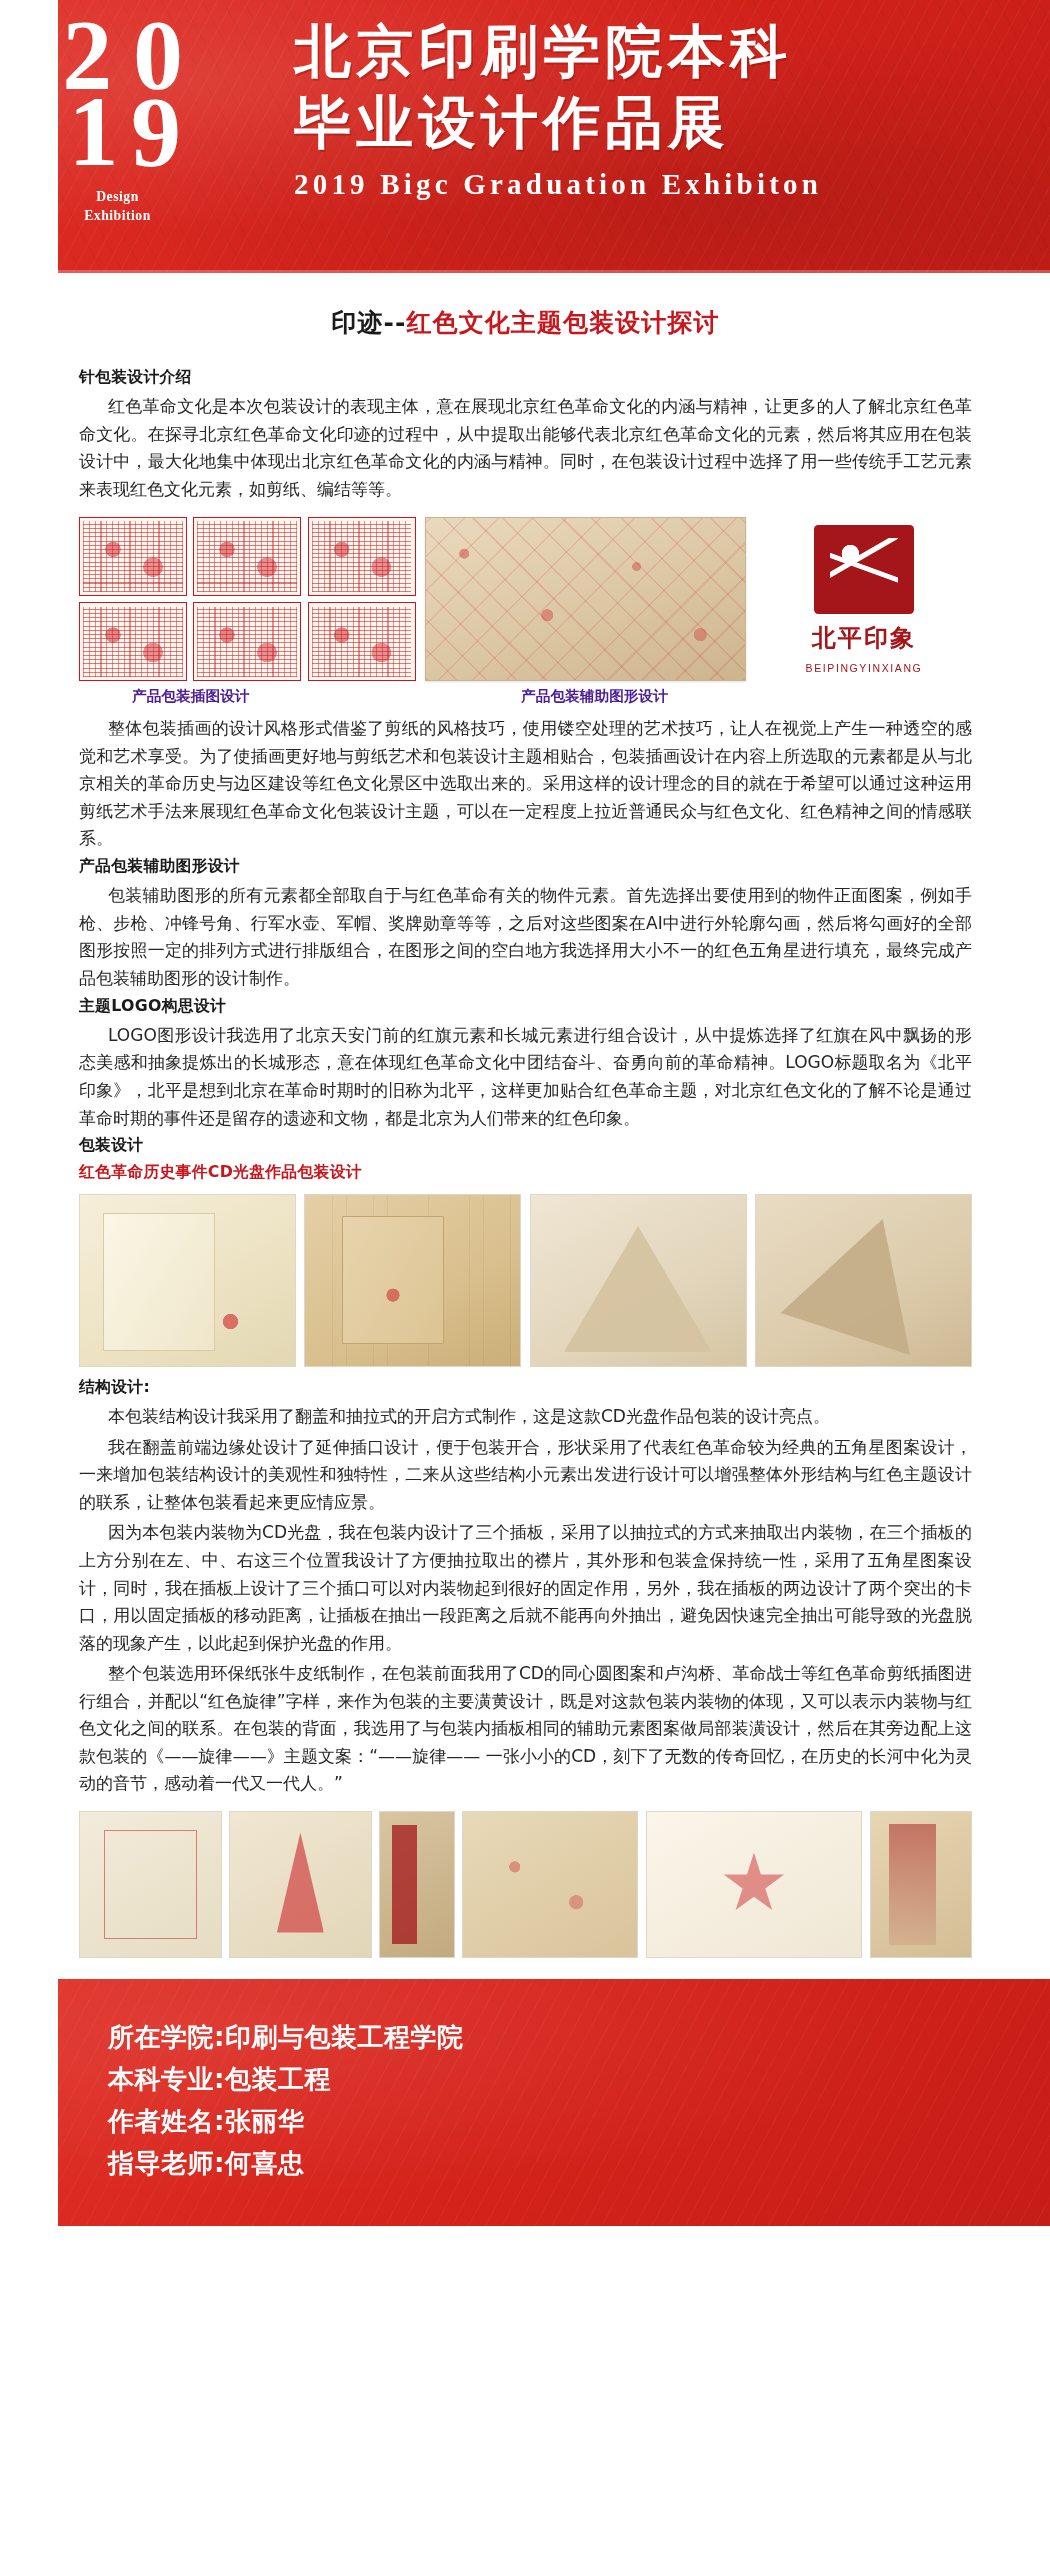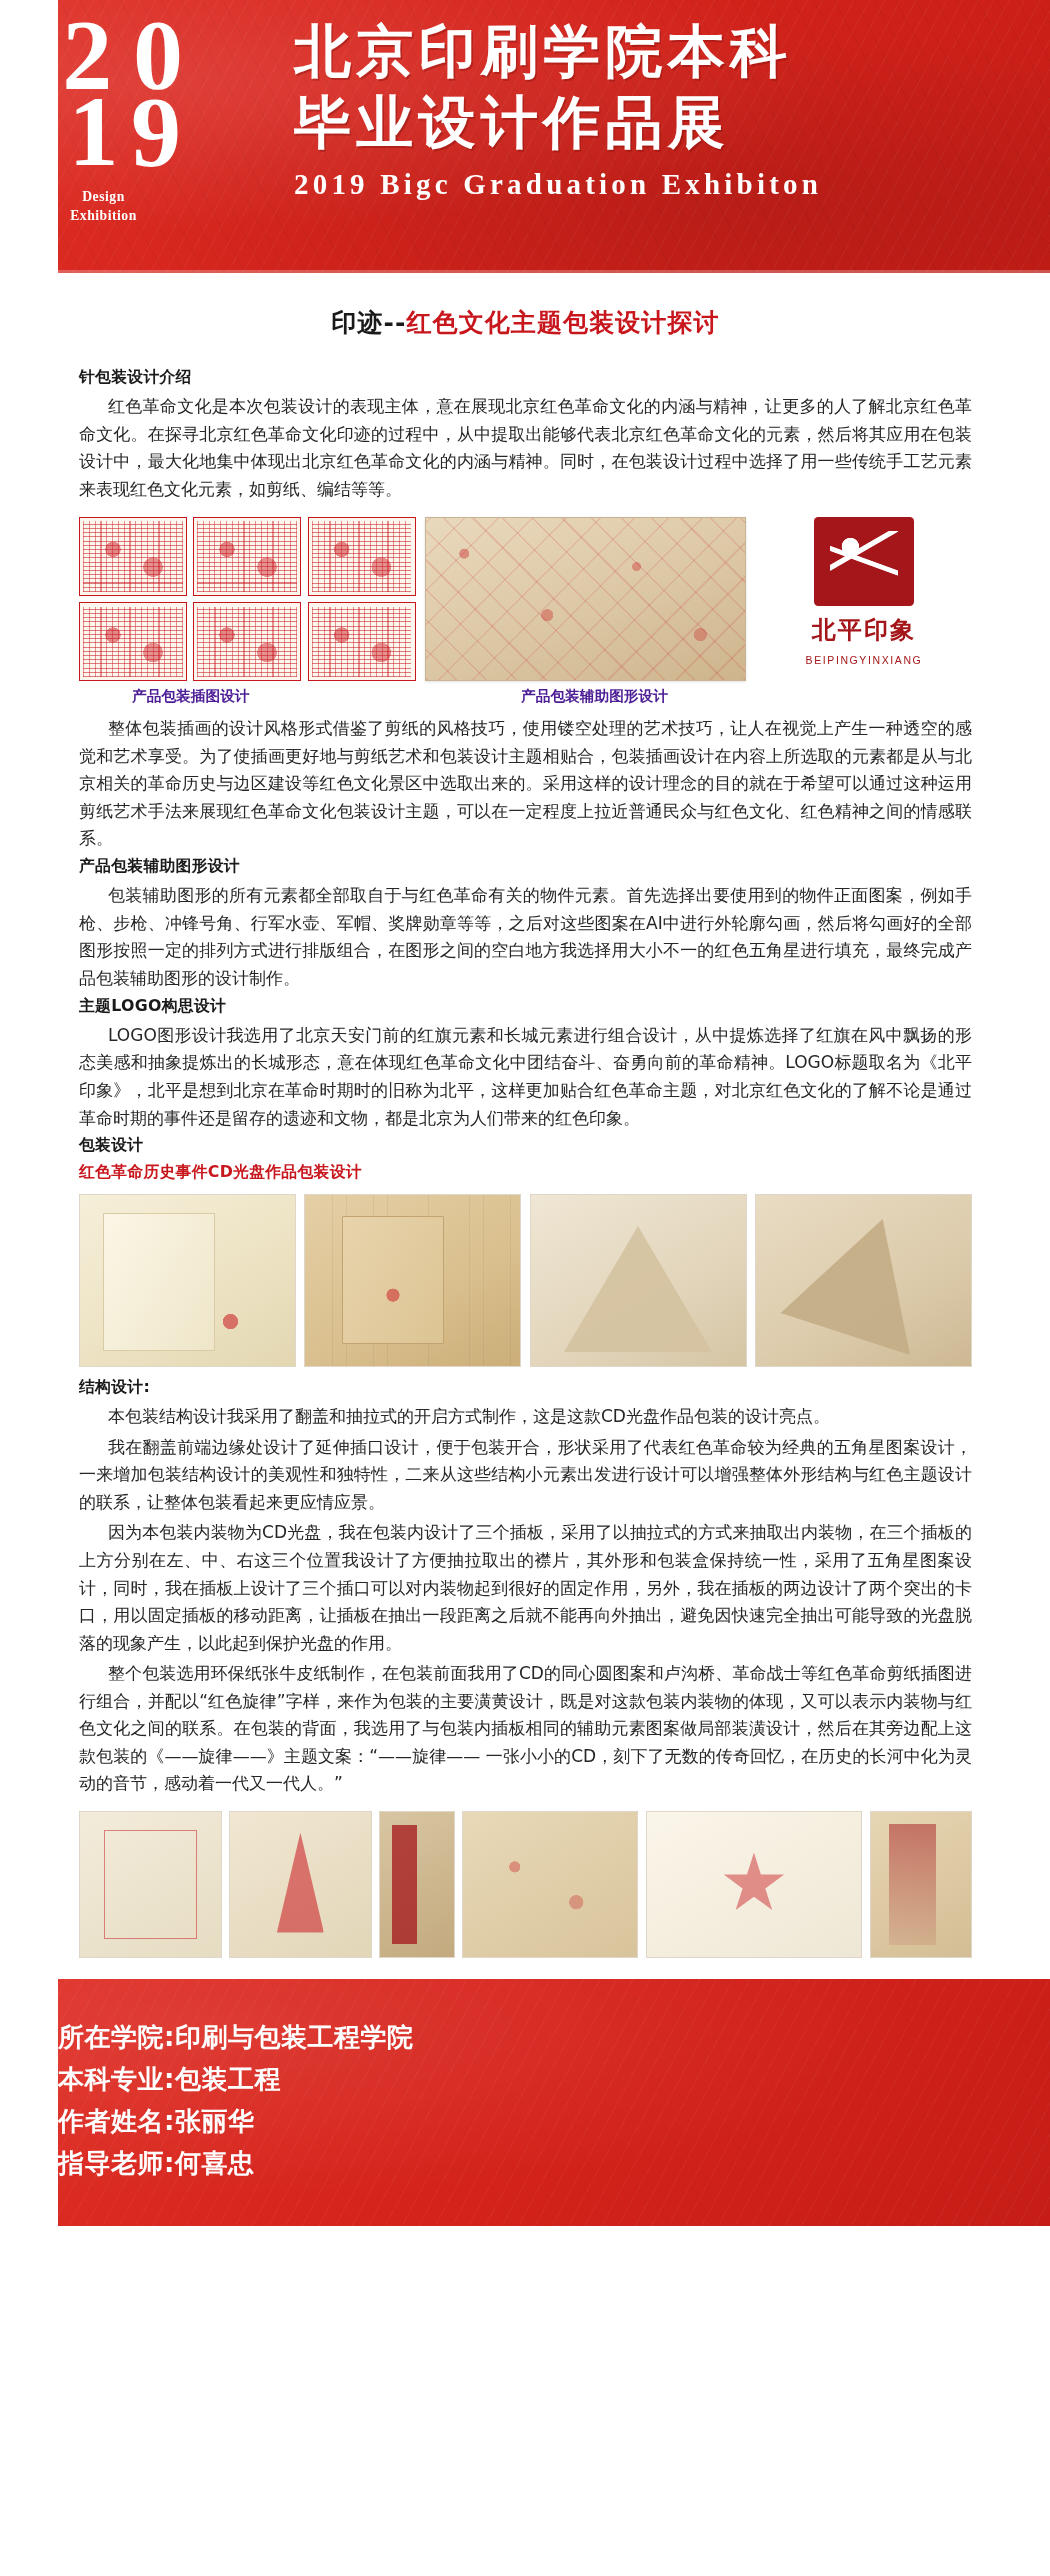--- a/index.html
+++ b/index.html
@@ -47,21 +47,21 @@
     font-weight: bold;
     color: #ffffff;
     line-height: 1;
   }
   .yd-2 { left: 3.2px;   top: 2.1px;   font-size: 100px; }
   .yd-0 { left: 74px; top: 2.1px;   font-size: 100px; }
   .yd-1 { left: 9.5px;  top: 79px; font-size: 100px; }
   .yd-9 { left: 72px; top: 79px; font-size: 100px; }
   .design-exh {
     position: absolute;
-    left: 5px; top: 185px;
+    left: 19px; top: 185px;
     width: 79px;
     text-align: center;
     font-family: "Liberation Serif", serif;
     font-size: 13.7px;
     font-weight: bold;
     letter-spacing: 0.5px;
     line-height: 1.35;
     color: #ffffff;
   }
   .title-zone {
@@ -165,21 +165,21 @@
       radial-gradient(circle at 86% 72%, rgba(200,22,29,0.30) 0 6.3px, transparent 6.8px),
       repeating-linear-gradient(45deg, rgba(200,22,29,0.14) 0 1.6px, rgba(0,0,0,0) 1.6px 21px),
       repeating-linear-gradient(-45deg, rgba(200,22,29,0.12) 0 1.6px, rgba(0,0,0,0) 1.6px 24px),
       linear-gradient(160deg, #e9d9bd 0%, #dcc7a4 55%, #cdb48d 100%);
     border: 0.5px solid #c9b392;
     box-shadow: 0 1.1px 2.6px rgba(0,0,0,0.12);
   }
   .logo-box {
     width: 226px; height: 164px;
     display: flex; flex-direction: column;
-    align-items: center; 
+    align-items: center; justify-content: center;
     gap: 8px;
   }
   .logo-mark {
     width: 100px; height: 89px;
     background: #a4161a;
     border-radius: 4.2px;
     position: relative;
     overflow: hidden;
   }
   .logo-mark::before {
@@ -304,21 +304,21 @@
       radial-gradient(ellipse at 20% 20%, rgba(255,255,255,0.08), transparent 60%),
       repeating-linear-gradient(118deg, rgba(255,255,255,0.04) 0 1.1px, rgba(255,255,255,0) 1.1px 14.7px),
       linear-gradient(135deg, #e03027 0%, #d4231b 50%, #c51d16 100%);
   }
   .footer-left-white {
     position: absolute; left: 0; top: 0; width: 58px; height: 100%;
     background: #ffffff;
   }
   .footer-inner {
     position: relative;
-    padding-left: 58px;
+    padding-left: 108px;
   }
   .footer-line {
     font-family: "DejaVu Sans", sans-serif;
     font-size: 26px;
     font-weight: bold;
     color: #ffffff;
     line-height: 1.62;
     letter-spacing: 0.5px;
   }
 </style>

